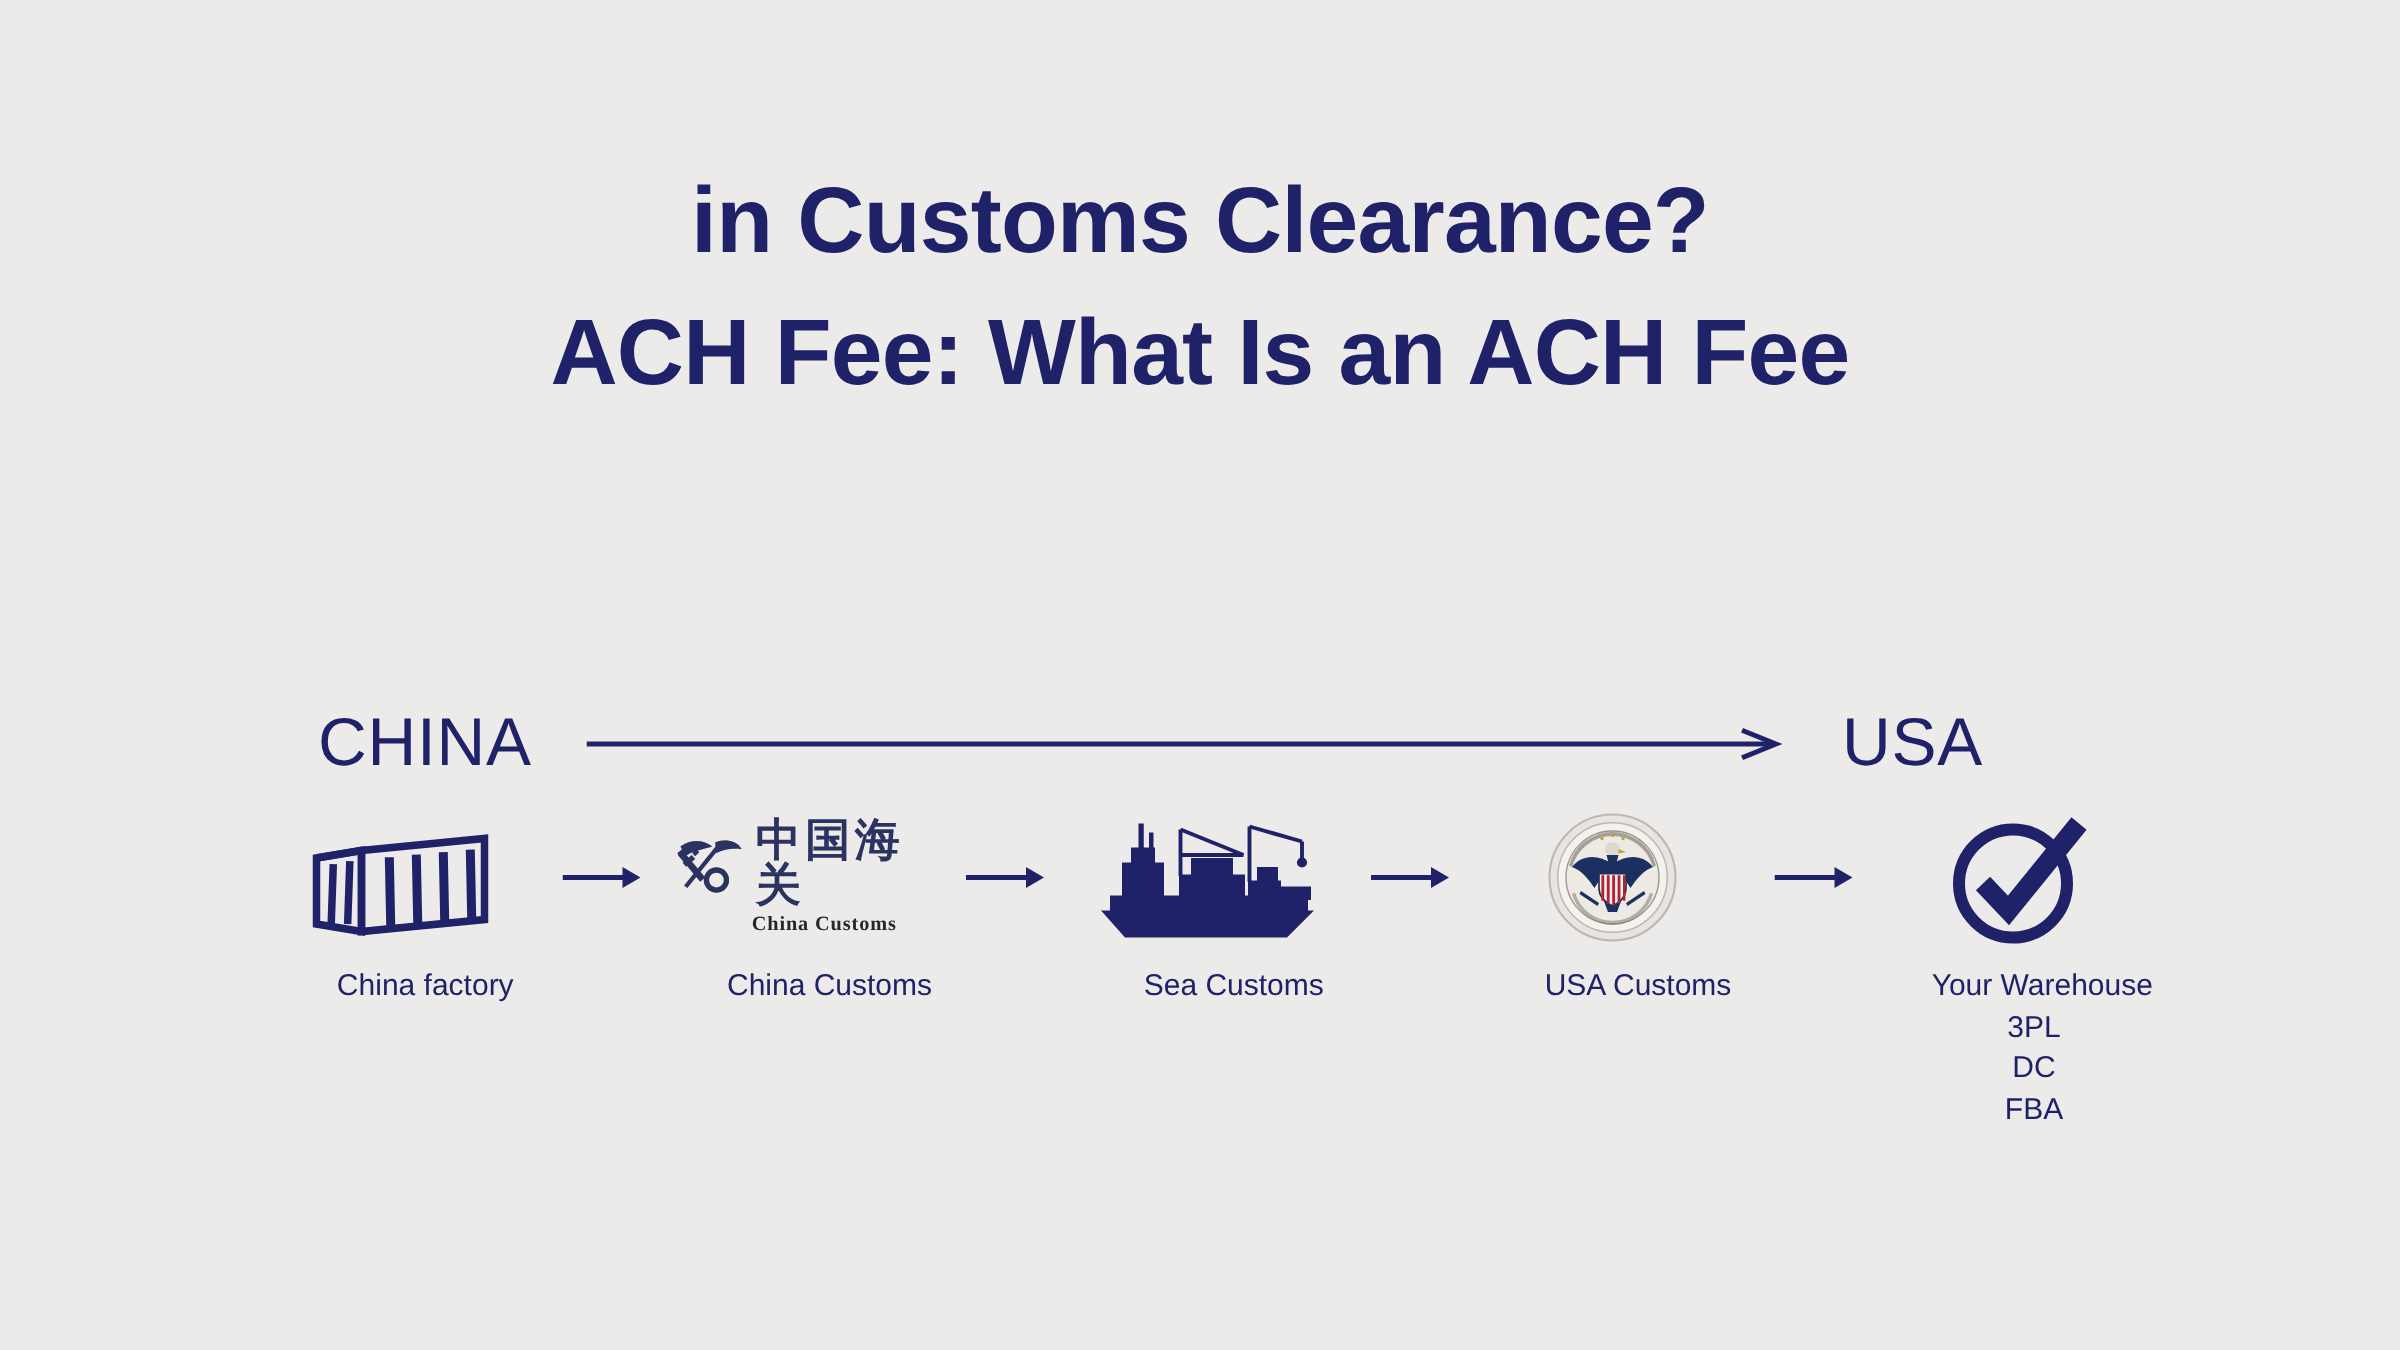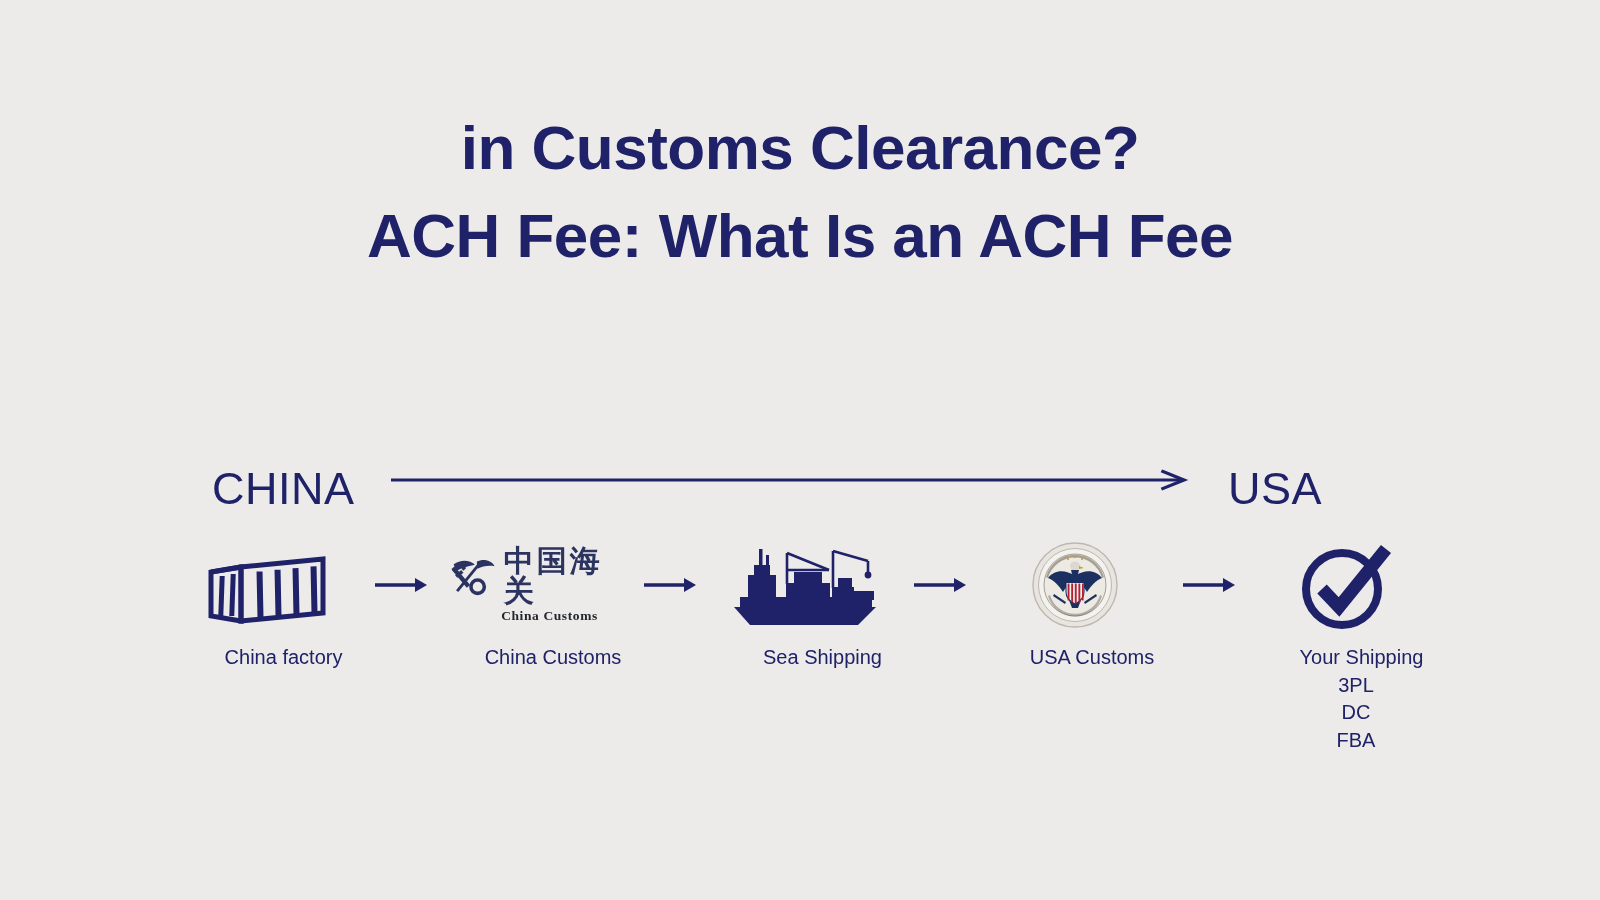--- a/index.html
+++ b/index.html
@@ -35,20 +35,21 @@
   }
 
   
   .country-row {
     position: absolute;
     left: 212px;
     top: 466px;
     width: 1110px;
     height: 56px;
     display: flex;
+    align-items: center;
   }
   .country-label {
     color: #1F2268;
     font-size: 45px;
     font-weight: 500;
     letter-spacing: 0.5px;
     line-height: 1;
     white-space: nowrap;
   }
   .country-arrow {
@@ -265,21 +266,21 @@
         </g>
 
         <g stroke="#1F2268" stroke-width="2.6" fill="none">
           <line x1="103" y1="12" x2="103" y2="49"></line>
           <line x1="103" y1="12" x2="138" y2="22"></line>
           <line x1="138" y1="22" x2="138" y2="34"></line>
         </g>
         <circle cx="138" cy="36" r="3.4" fill="#1F2268"></circle>
       </svg>
     </div>
-    <div class="step-label">Sea Shipping</div>
+    <div class="step-label">Sea Customs</div>
   </div>
 
   <div class="step-connector">
     <svg width="52" height="18" viewBox="0 0 52 18" aria-hidden="true">
       <line x1="0" y1="9" x2="44" y2="9" stroke="#1F2268" stroke-width="3.4"></line>
       <polygon points="40,2 52,9 40,16" fill="#1F2268"></polygon>
     </svg>
   </div>
 
   <div class="step">
@@ -341,19 +342,19 @@
     </svg>
   </div>
 
   <div class="step">
     <div class="step-icon">
       <svg width="100" height="96" viewBox="0 0 100 96" aria-hidden="true">
         <circle cx="48" cy="52" r="36" fill="none" stroke="#1F2268" stroke-width="8"></circle>
         <path d="M28 52 L45 70 L92 12" fill="none" stroke="#1F2268" stroke-width="13" stroke-linecap="butt" stroke-linejoin="miter"></path>
       </svg>
     </div>
-    <div class="step-label">Your Shipping</div>
+    <div class="step-label">Your Warehouse</div>
     <div class="step-sublabel">3PL</div>
     <div class="step-sublabel">DC</div>
     <div class="step-sublabel">FBA</div>
   </div>
 
 </div>
 
 </body></html>

